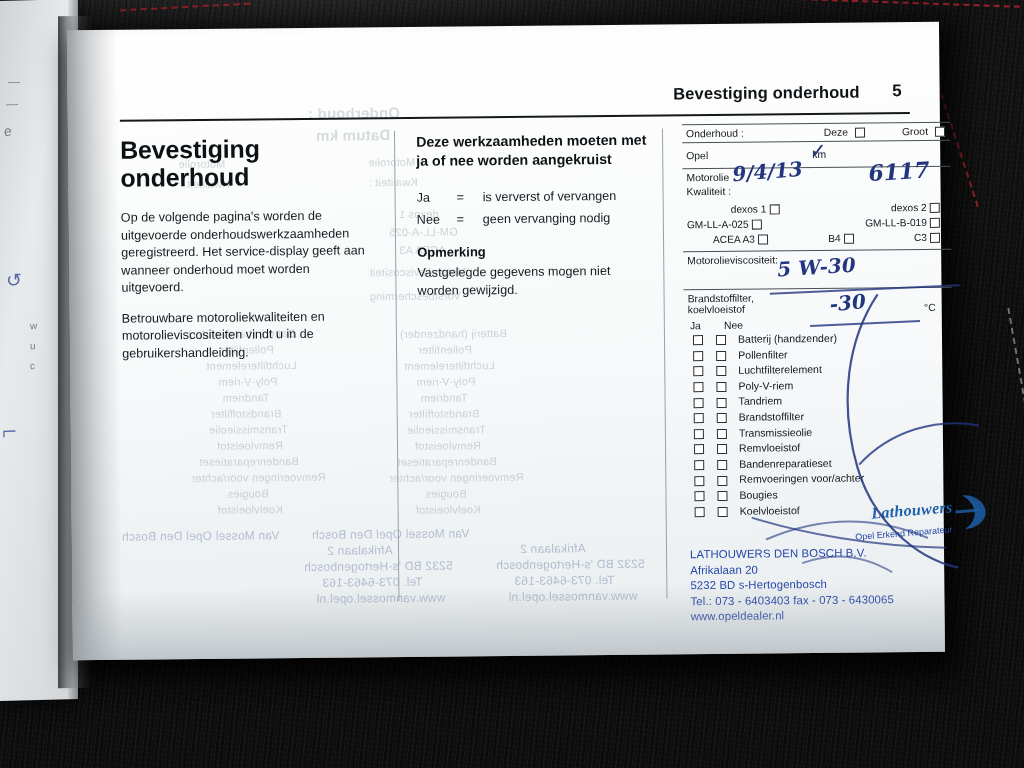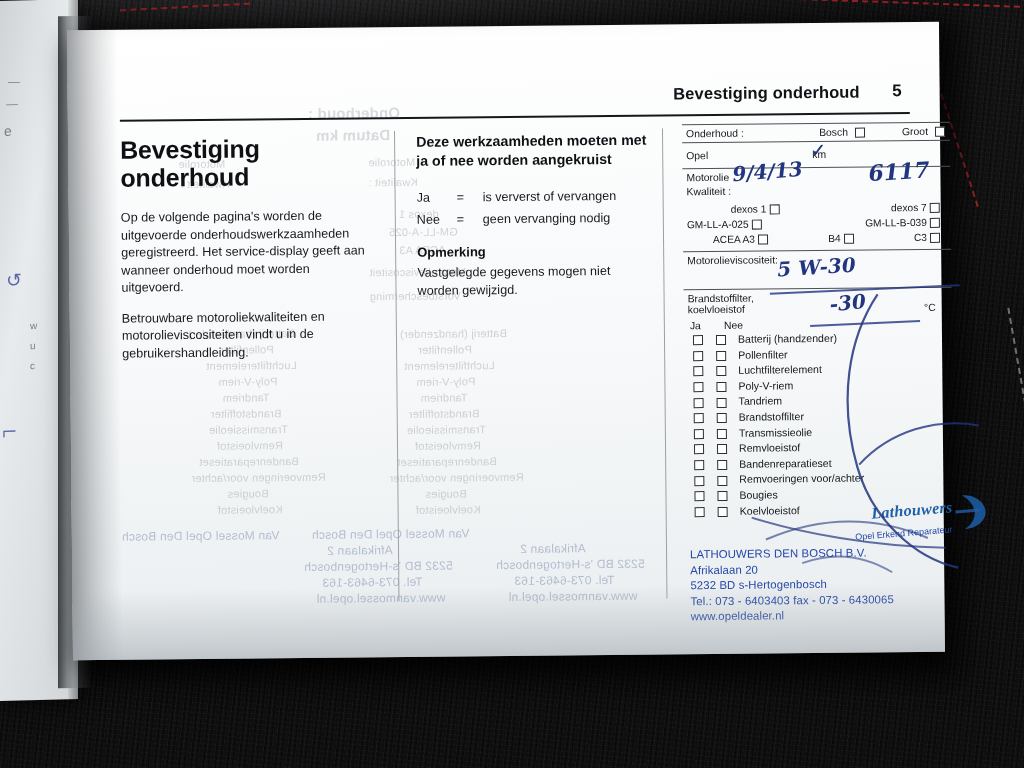--- a/index.html
+++ b/index.html
@@ -451,21 +451,21 @@
         <h3>Opmerking</h3>
         <p>Vastgelegde gegevens mogen niet worden gewijzigd.</p>
       </div>
 
       <div class="col3">
 
         <div class="frule"></div>
         <div class="frow f-inline">
           <span class="lbl">Onderhoud :</span>
           <span class="spacer"></span>
-          <span class="lbl">Bosch</span>
+          <span class="lbl">Deze</span>
           <span class="cb"></span>
           <span style="width:26px"></span>
           <span class="lbl">Groot</span>
           <span class="cb"></span>
         </div>
 
         <div class="frule"></div>
         <div class="frow f-inline" style="height:19px">
           <span class="lbl">Opel</span>
           <span style="width:96px"></span>
@@ -477,25 +477,25 @@
         <div class="frow">
           <span class="lbl">Motorolie</span>
         </div>
         <div class="frow" style="padding-top:0">
           <span class="lbl">Kwaliteit :</span>
         </div>
 
         <div class="quality-grid">
           <div class="qrow">
             <span class="cell" style="padding-left:44px"><span>dexos 1</span><span class="cb"></span></span>
-            <span class="cell"><span>dexos 7</span><span class="cb"></span></span>
+            <span class="cell"><span>dexos 2</span><span class="cb"></span></span>
           </div>
           <div class="qrow">
             <span class="cell"><span>GM-LL-A-025</span><span class="cb"></span></span>
-            <span class="cell"><span>GM-LL-B-039</span><span class="cb"></span></span>
+            <span class="cell"><span>GM-LL-B-019</span><span class="cb"></span></span>
           </div>
           <div class="qrow">
             <span class="cell" style="padding-left:26px"><span>ACEA A3</span><span class="cb"></span></span>
             <span class="cell"><span>B4</span><span class="cb"></span></span>
             <span class="cell"><span>C3</span><span class="cb"></span></span>
           </div>
         </div>
 
         <div class="frule"></div>
         <div class="frow">

